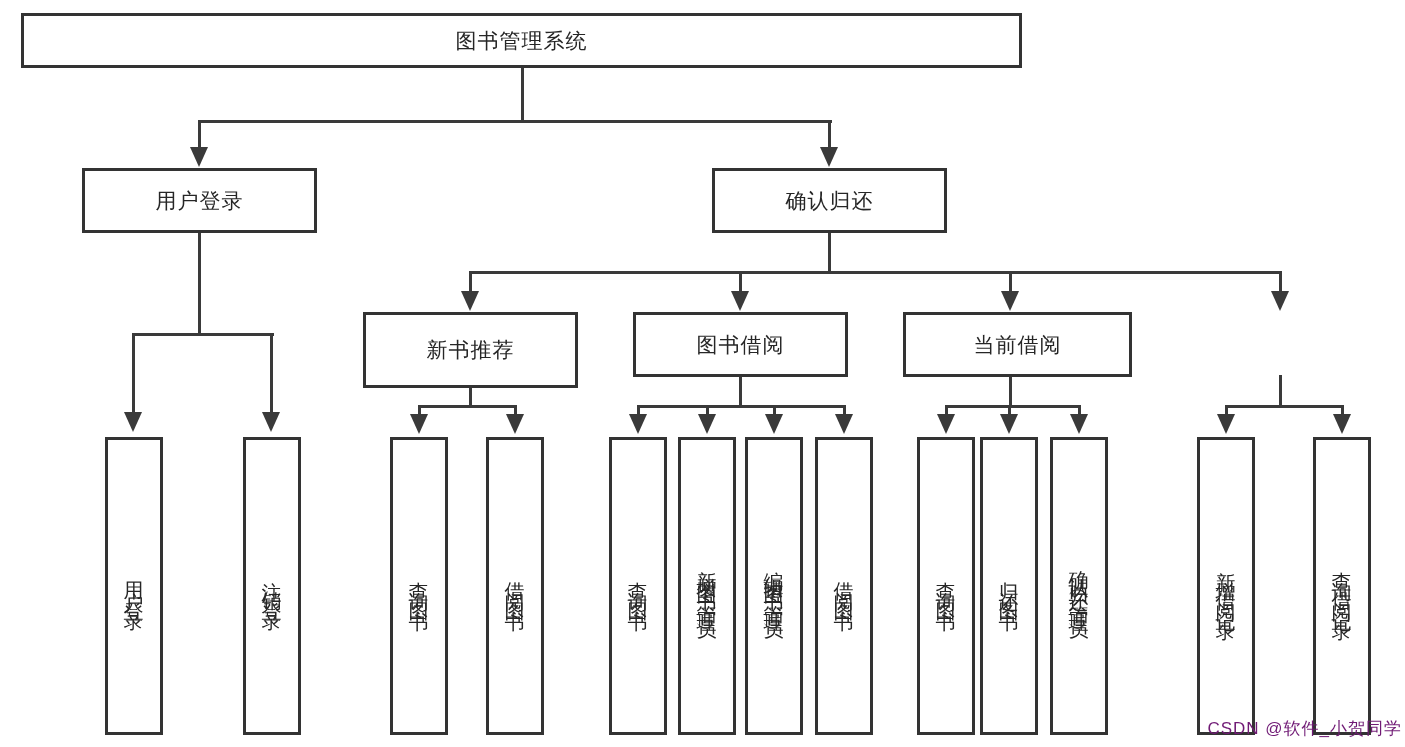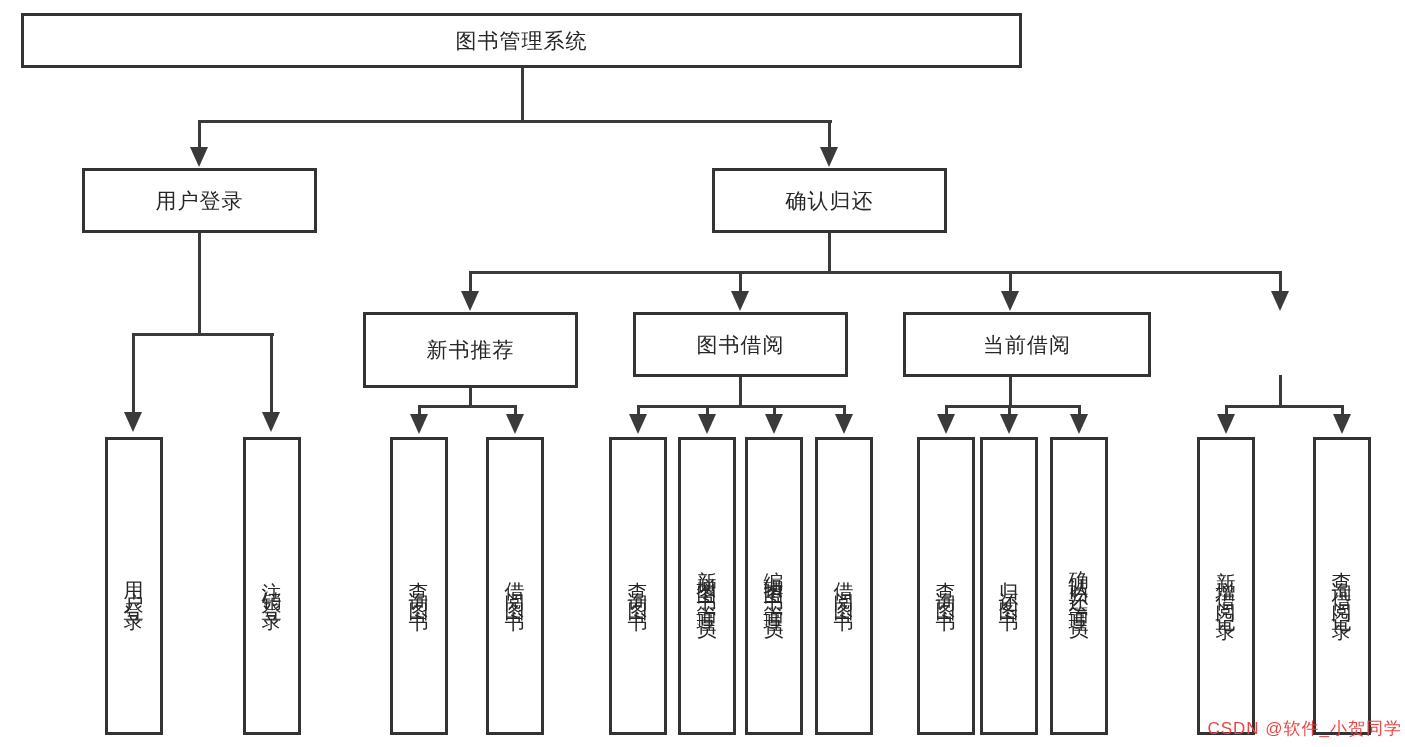--- a/index.html
+++ b/index.html
@@ -40,36 +40,36 @@
     border-left: 9px solid transparent;
     border-right: 9px solid transparent;
     border-top: 20px solid #3a3a3a;
   }
   
   .n-root { left: 21px;  top: 13px;  width: 1001px; height: 55px; }
   .n-ul   { left: 82px;  top: 168px; width: 235px;  height: 65px; }
   .n-bm   { left: 712px; top: 168px; width: 235px;  height: 65px; }
   .n-c1   { left: 363px; top: 312px; width: 215px;  height: 76px; }
   .n-c2   { left: 633px; top: 312px; width: 215px;  height: 65px; }
-  .n-c3   { left: 903px; top: 312px; width: 248px;  height: 65px; }
+  .n-c3   { left: 903px; top: 312px; width: 229px;  height: 65px; }
   .n-c4   { left: 1173px;top: 312px; width: 215px;  height: 65px; }
   .leaf   { top: 437px; width: 58px; height: 298px; }
   .n-l1  { left: 105px; }  .n-l2  { left: 243px; }
   .n-l3  { left: 390px; }  .n-l4  { left: 486px; }
   .n-l5  { left: 609px; }  .n-l6  { left: 678px; }
   .n-l7  { left: 745px; }  .n-l8  { left: 815px; }
   .n-l9  { left: 917px; }  .n-l10 { left: 980px; }
   .n-l11 { left: 1050px; } .n-l12 { left: 1197px; }
   .n-l13 { left: 1313px; }
   
   .watermark {
     position: absolute;
     right: 3px; top: 717px;
     font-size: 17px;
-    color: #ef4444;
+    color: #701a75;
     letter-spacing: 1px;
     z-index: 10;
     white-space: nowrap;
   }
 </style>
 </head>
 <body>
 
 <div class="stage">
 

